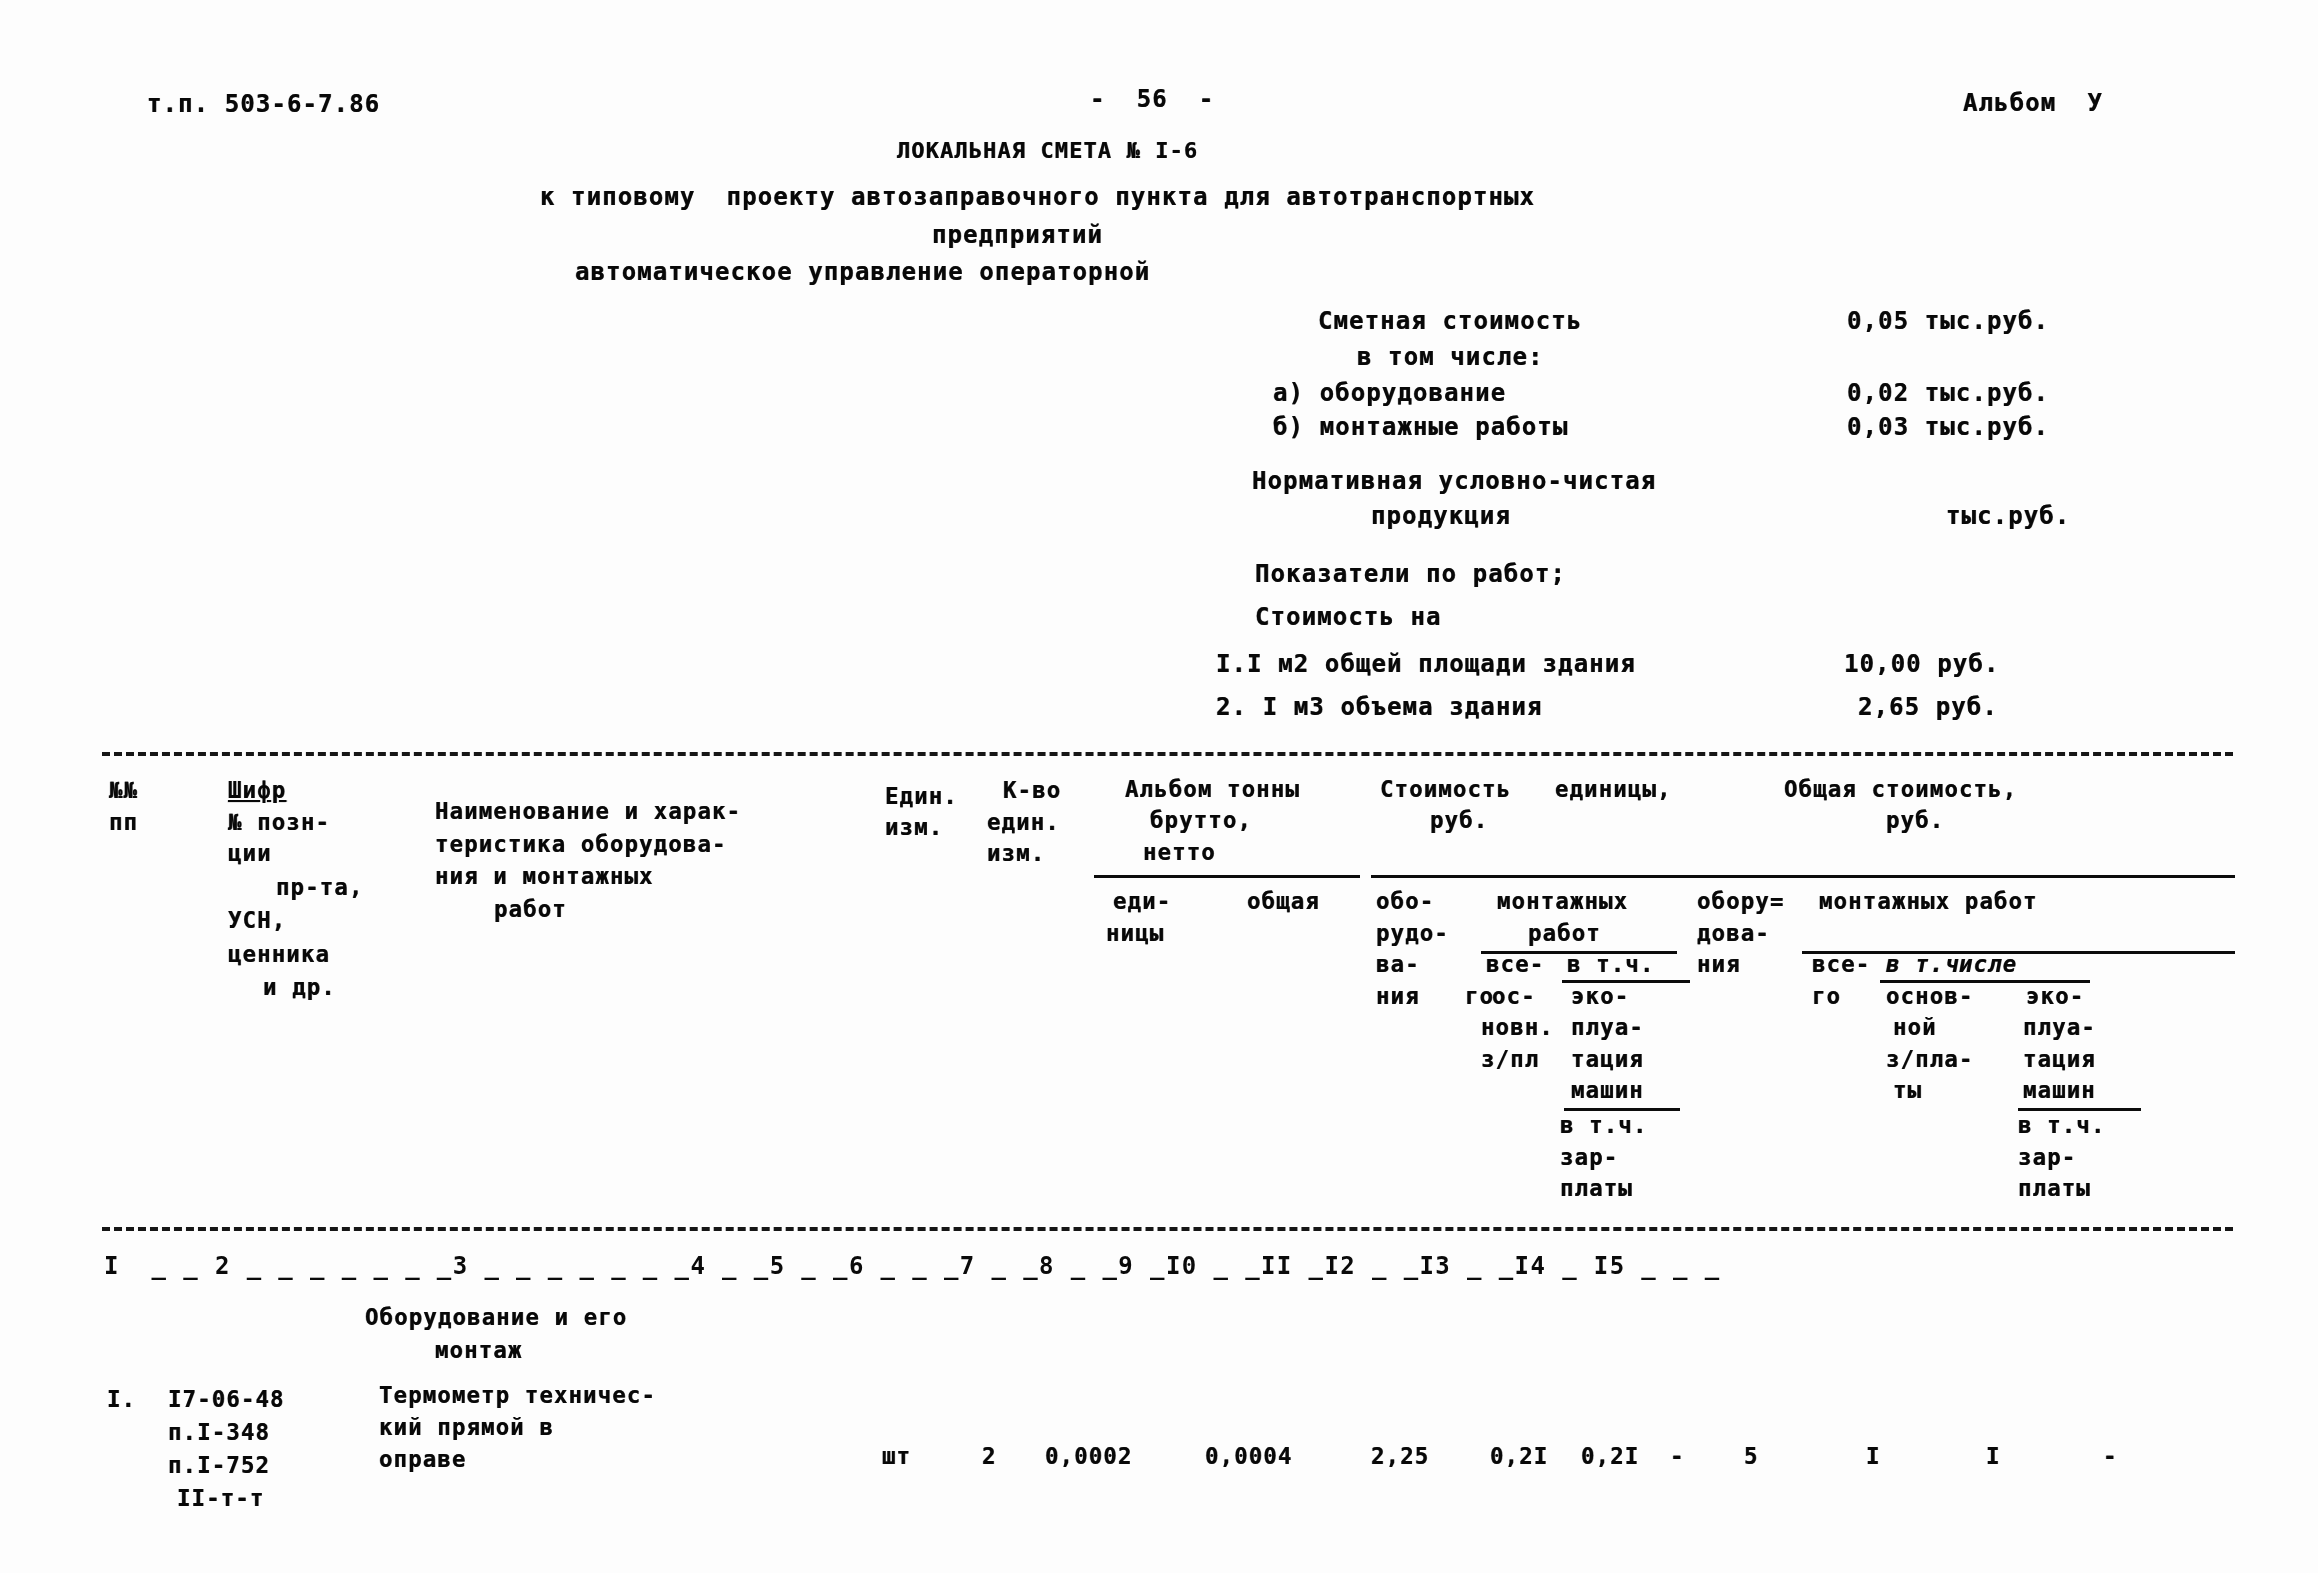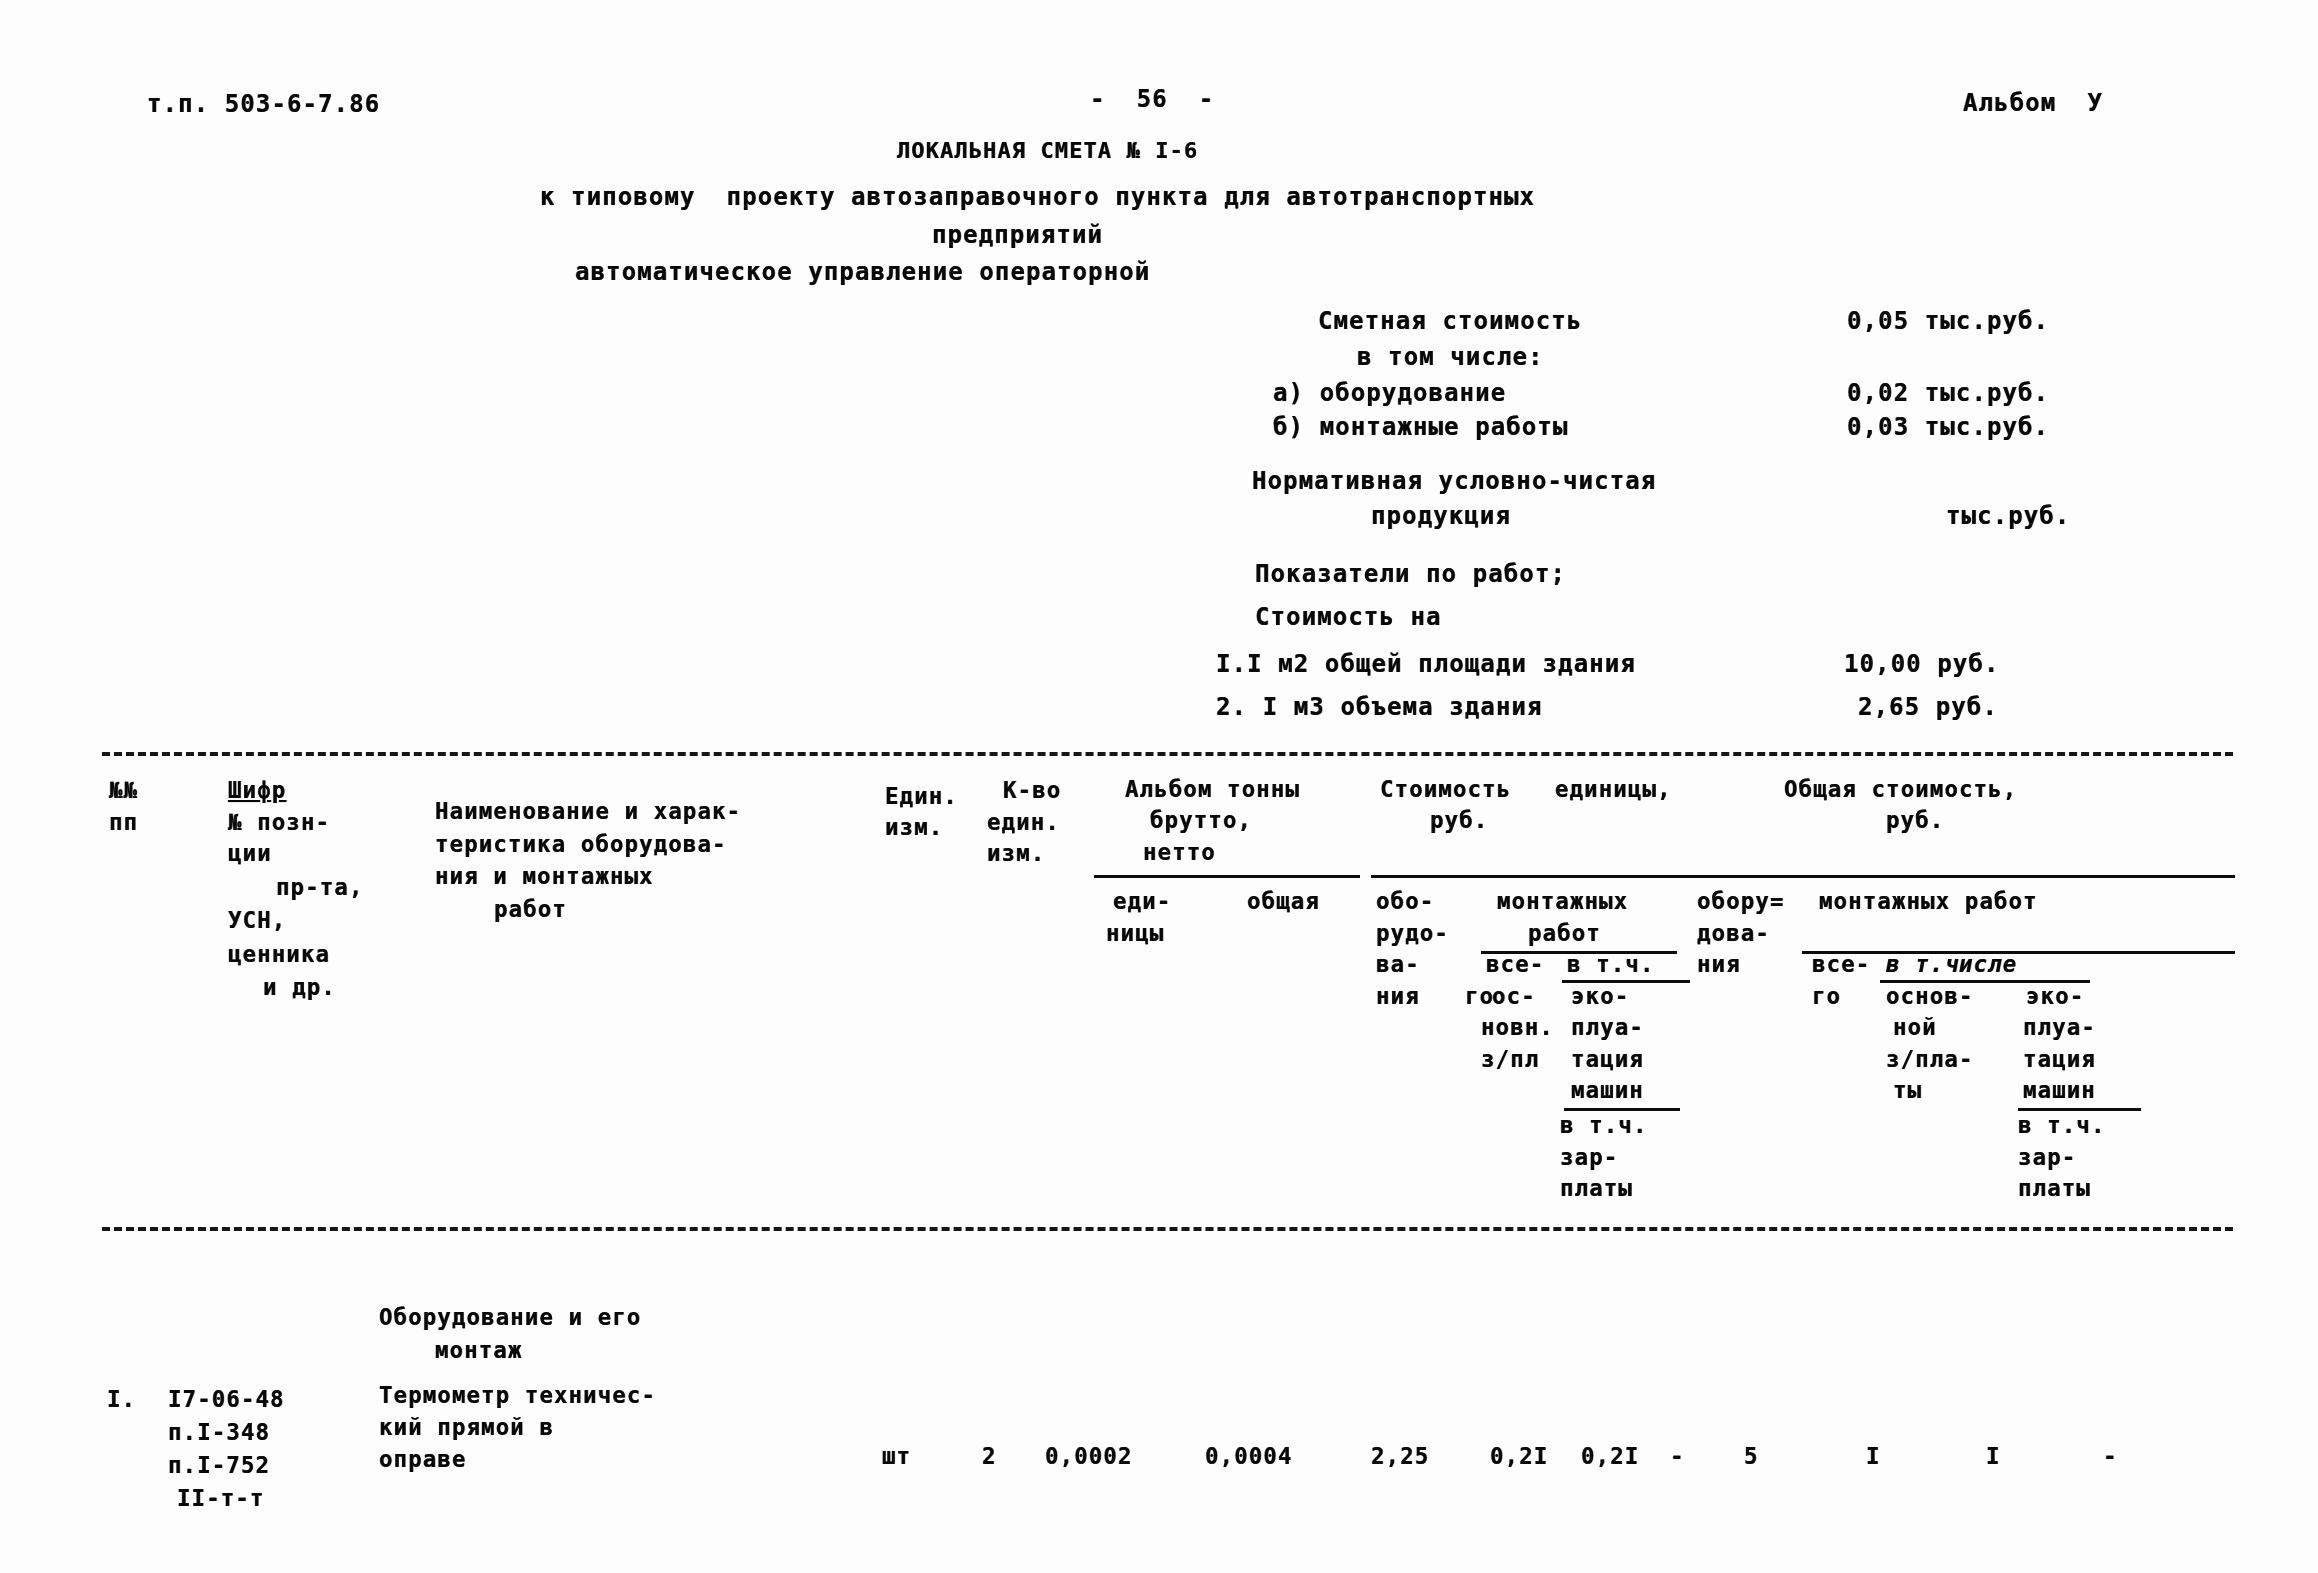--- a/index.html
+++ b/index.html
@@ -183,22 +183,23 @@
   <div class="t s32" style="left:2023px; top:1015px;">плуа-</div>
   <div class="t s32" style="left:2023px; top:1047px;">тация</div>
   <div class="t s32" style="left:2023px; top:1078px;">машин</div>
   <div class="seg" style="left:2018px; top:1108px; width:123px;"></div>
   <div class="t s32" style="left:2018px; top:1113px;">в т.ч.</div>
   <div class="t s32" style="left:2018px; top:1145px;">зар-</div>
   <div class="t s32" style="left:2018px; top:1176px;">платы</div>
 
   <div class="dash-rule dense" style="left:102px; top:1227px; width:2131px;"></div>
 
-
-  <div class="t s32" style="left:379px; top:1305px;">Оборудование и его</div>
+  <div class="numrow" style="left:104px; top:1252px; letter-spacing:1.4px;">I  _ _ 2 _ _ _ _ _ _ _3 _ _ _ _ _ _ _4 _ _5 _ _6 _ _ _7 _ _8 _ _9 _I0 _ _II _I2 _ _I3 _ _I4 _ I5 _ _ _</div>
+
+  <div class="t s32" style="left:365px; top:1305px;">Оборудование и его</div>
   <div class="t s32" style="left:435px; top:1338px;">монтаж</div>
 
   <div>
     <div class="t s32" style="left:107px; top:1387px;">I.</div>
 
     <div class="t s32" style="left:168px; top:1387px;">I7-06-48</div>
     <div class="t s32" style="left:168px; top:1420px;">п.I-348</div>
     <div class="t s32" style="left:168px; top:1453px;">п.I-752</div>
     <div class="t s32" style="left:177px; top:1486px;">II-т-т</div>
 

